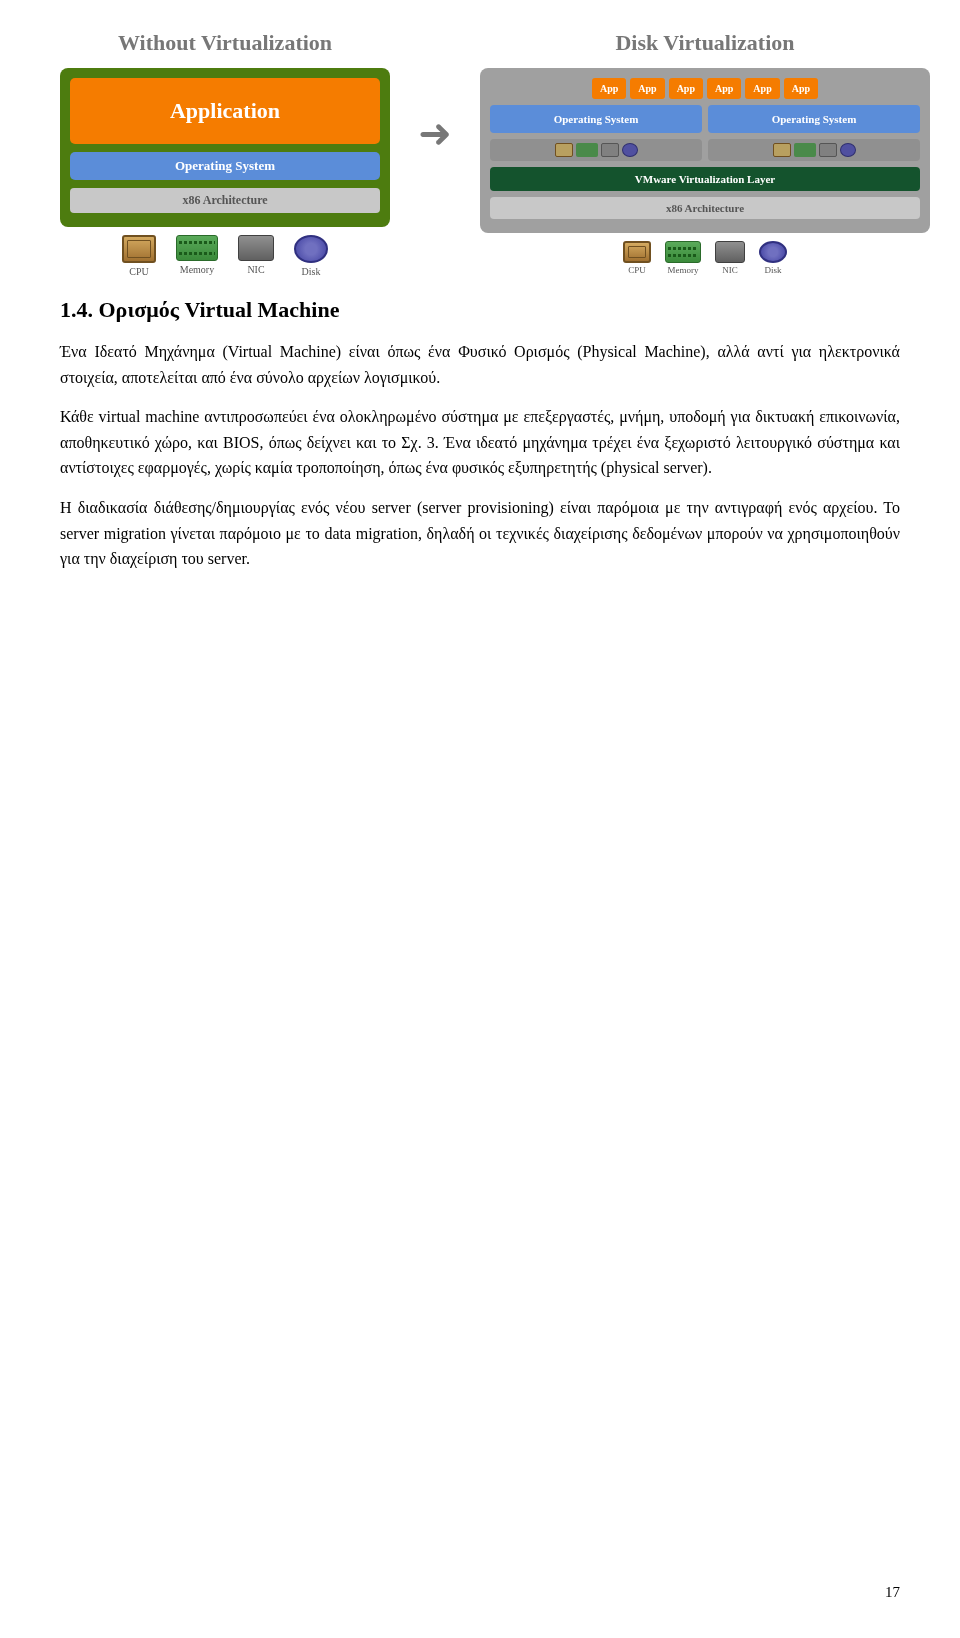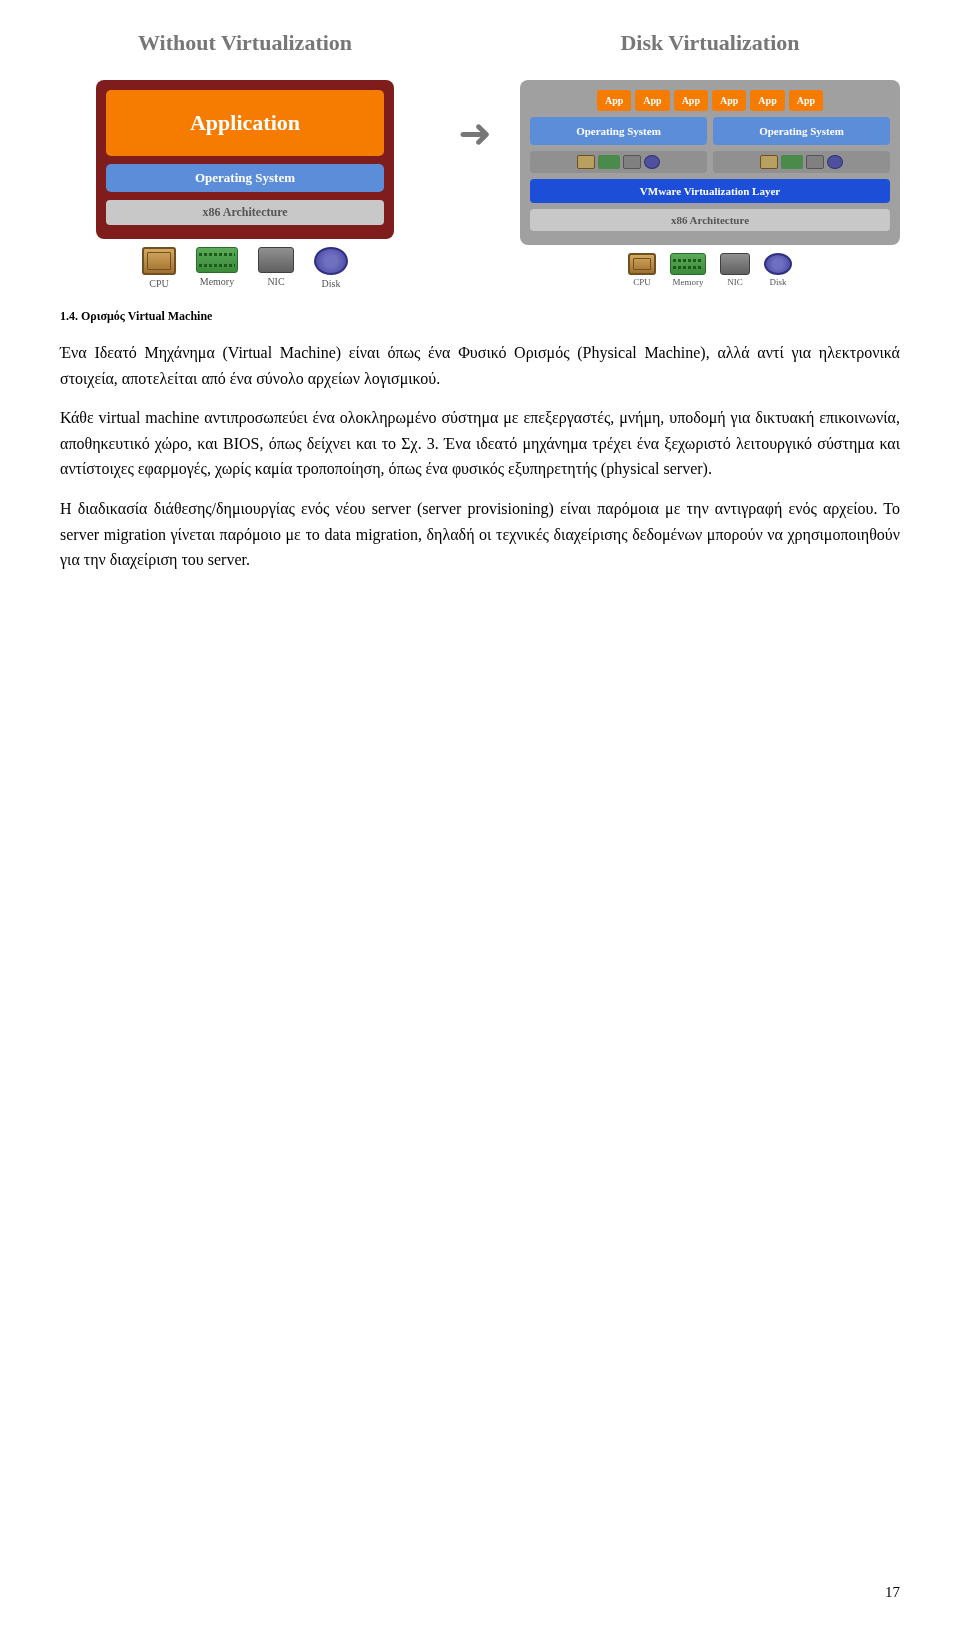--- a/index.html
+++ b/index.html
@@ -30,30 +30,30 @@
       flex: 1;
       display: flex;
       flex-direction: column;
       align-items: center;
     }
 
     .diagram-title {
       font-size: 22px;
       font-weight: bold;
       color: #777;
-      margin-bottom: 24px;
+      margin-bottom: 12px;
       text-align: center;
     }
 
     
     .without-box {
-      background: #7f1d1d;
+      background: #4d7c0f;
       border-radius: 8px;
       padding: 10px;
-      width: 298px;
+      width: 330px;
     }
 
     .app-block {
       background: #f57c00;
       border-radius: 5px;
       color: #fff;
       font-size: 22px;
       font-weight: bold;
       text-align: center;
       padding: 20px 10px;
@@ -94,21 +94,21 @@
     .arrow-icon {
       font-size: 40px;
       color: #777;
     }
 
     
     .with-box {
       background: #a0a0a0;
       border-radius: 8px;
       padding: 10px;
-      width: 380px;
+      width: 450px;
     }
 
     .apps-row {
       display: flex;
       gap: 4px;
       margin-bottom: 6px;
       justify-content: center;
     }
 
     .app-small {
@@ -133,21 +133,21 @@
       border-radius: 4px;
       color: #fff;
       font-size: 11px;
       font-weight: bold;
       text-align: center;
       padding: 8px 12px;
       flex: 1;
     }
 
     .vmware-layer {
-      background: #1d4ed8;
+      background: #14532d;
       border-radius: 4px;
       color: #fff;
       font-size: 11px;
       font-weight: bold;
       text-align: center;
       padding: 6px;
       margin-bottom: 6px;
     }
 
     .arch-block-with {
@@ -184,21 +184,21 @@
     .figure-caption {
       margin-top: 18px;
       font-size: 15px;
       color: #333;
       line-height: 1.5;
       margin-bottom: 24px;
     }
 
     
     .section-heading {
-      font-size: 12px;
+      font-size: 22px;
       font-weight: bold;
       margin-bottom: 16px;
       margin-top: 0;
     }
 
     
     .body-text {
       font-size: 16px;
       line-height: 1.6;
       text-align: justify;

